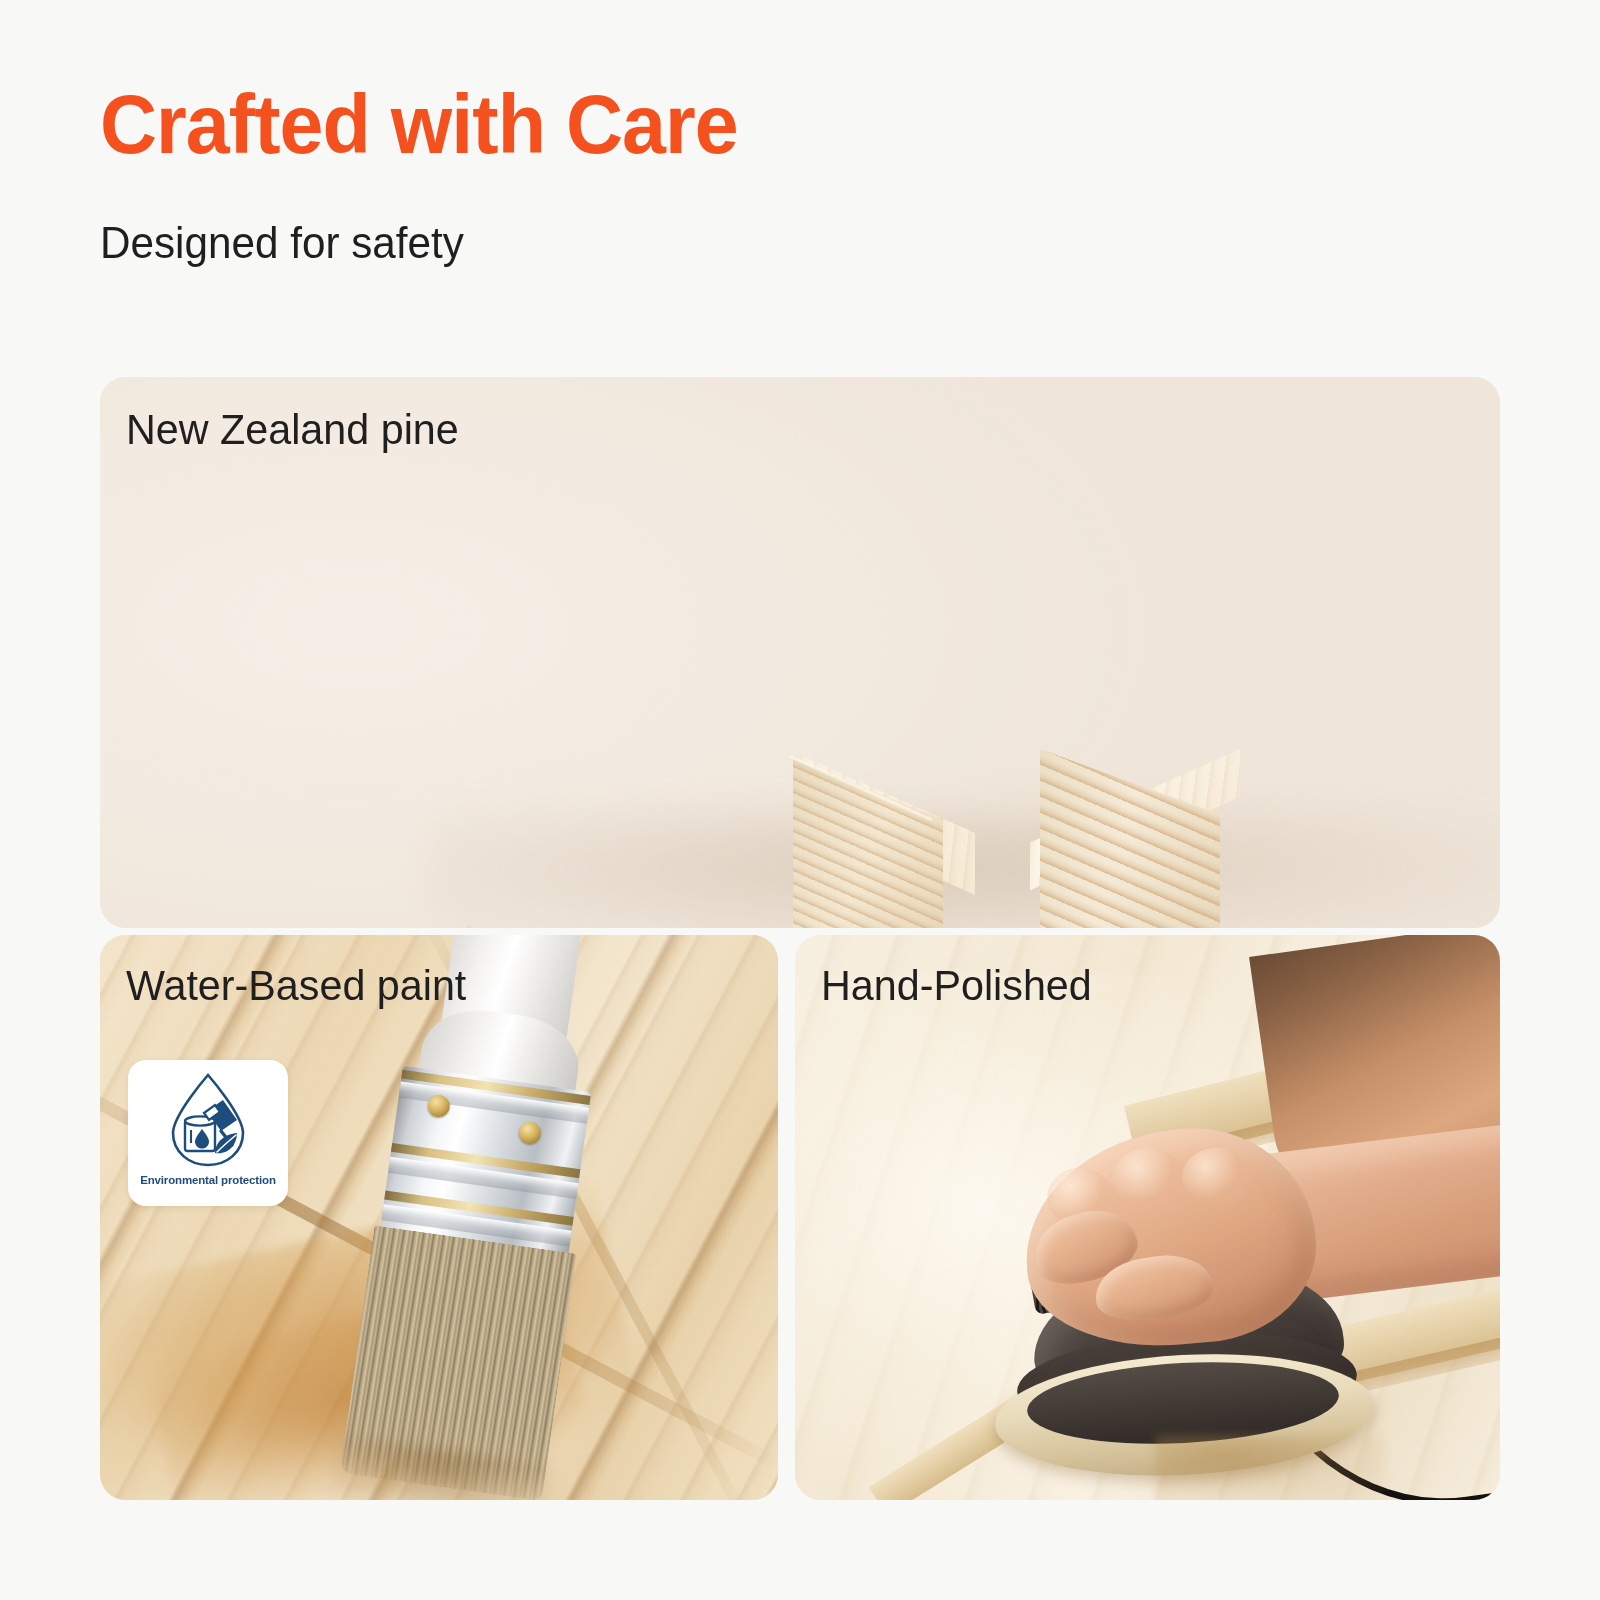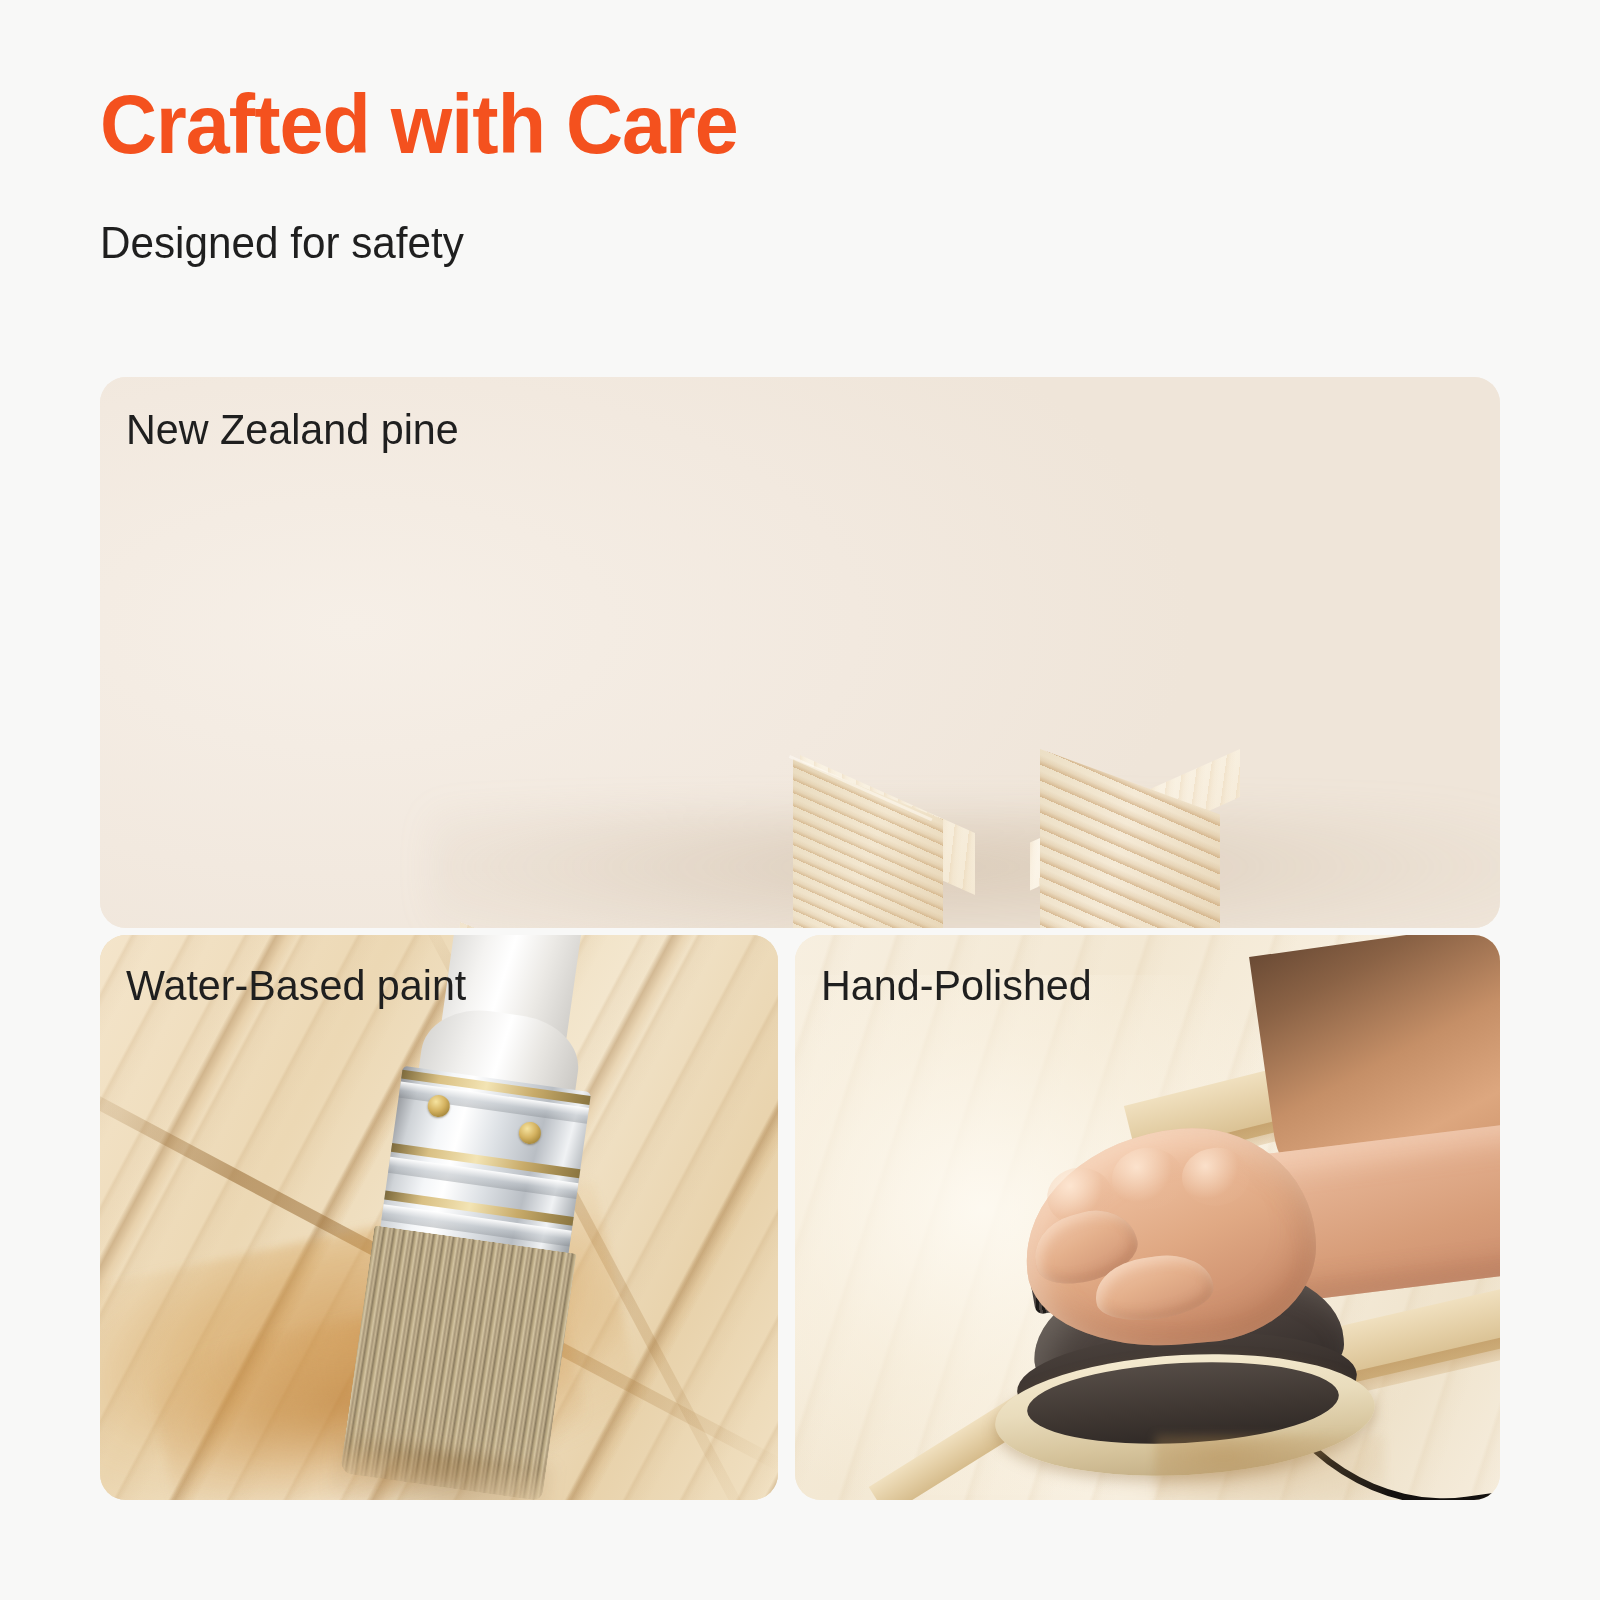--- a/index.html
+++ b/index.html
@@ -516,20 +516,46 @@
       <div class="ferrule-groove" style="top:92px;"></div>
       <div class="ferrule-band" style="top:126px;"></div>
       <div class="ferrule-groove" style="top:140px;"></div>
       <div class="rivet" style="left:30px; top:24px;"></div>
       <div class="rivet" style="left:124px; top:38px;"></div>
     </div>
     <div class="bristles"></div>
     <div class="bristle-tip-shadow"></div>
   </div>
 
+  <div class="eco-badge">
+    <span>
+      <svg width="106" height="104" viewBox="0 0 106 104" fill="none" aria-hidden="true">
+
+        <path d="M53 6 C53 6 88 46 88 64 C88 83 72 96 53 96 C34 96 18 83 18 64 C18 46 53 6 53 6 Z" stroke="#1d4d7c" stroke-width="2.6" fill="none"></path>
+
+        <rect x="30" y="52" width="30" height="30" rx="2.5" stroke="#1d4d7c" stroke-width="2.4" fill="#ffffff"></rect>
+
+        <ellipse cx="45" cy="52" rx="15" ry="4.6" stroke="#1d4d7c" stroke-width="2.4" fill="#ffffff"></ellipse>
+
+        <path d="M36 61 v13" stroke="#1d4d7c" stroke-width="2.1"></path>
+
+        <path d="M47 60 C47 60 54 68.5 54 72.5 C54 76.6 50.9 79.6 47 79.6 C43.1 79.6 40 76.6 40 72.5 C40 68.5 47 60 47 60 Z" fill="#1d4d7c"></path>
+
+        <path d="M52 42 L68 31 L82 51 L66 62 Z" fill="#1d4d7c"></path>
+
+        <path d="M49 44 L60 36 L65 43 L54 51 Z" fill="#ffffff" stroke="#1d4d7c" stroke-width="2.2"></path>
+
+        <path d="M66 62 L77 76" stroke="#1d4d7c" stroke-width="3.4" stroke-linecap="round"></path>
+
+        <path d="M60 84 C60 73 70 65 82 64 C82 76 73 86 60 84 Z" fill="#1d4d7c"></path>
+        <path d="M62 83 C68 77 75 71 81 66" stroke="#ffffff" stroke-width="1.6" stroke-linecap="round"></path>
+      </svg>
+    </span>
+    <span class="eco-text">Environmental protection</span>
+  </div>
 
   <div class="card-label">Water-Based paint</div>
 </div>
 
 <div class="card" id="card-polish">
 
   <div class="polish-bg"></div>
   <div class="polish-sheen"></div>
 
   <div class="rail" style="left:330px; top:118px; width:430px; height:62px; transform:rotate(-14deg);"></div>

